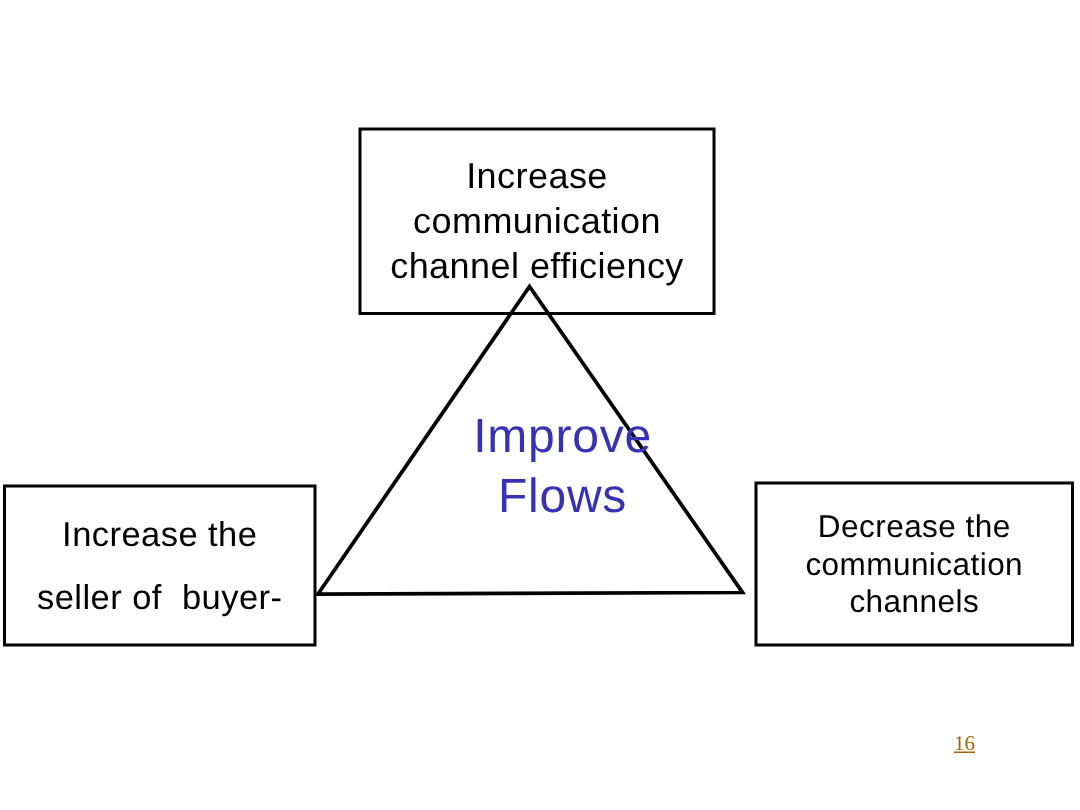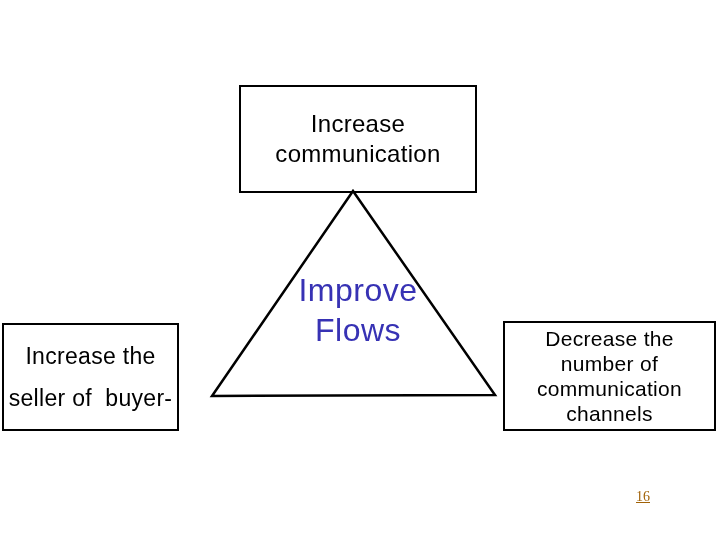--- a/index.html
+++ b/index.html
@@ -28,29 +28,29 @@
     text-align: center;
     letter-spacing: 0.3px;
   }
   .box .line {
     white-space: pre-wrap; 
   }
   .top-box {
     left: 239px;
     top: 85px;
     width: 238px;
-    height: 108px;
+    height: 125px;
     font-size: 24px;
     line-height: 30px;
     text-align: center;
   }
   .left-box {
     left: 2px;
     top: 323px;
-    width: 177px;
+    width: 209px;
     height: 108px;
     font-size: 23px;
     line-height: 30px;
     gap: 12px;
   }
   .right-box {
     left: 503px;
     top: 321px;
     width: 213px;
     height: 110px;
@@ -60,21 +60,21 @@
   }
   .triangle-svg {
     position: absolute;
     left: 200px;
     top: 185px;
     width: 310px;
     height: 220px;
   }
   .triangle-text {
     position: absolute;
-    left: 243px;
+    left: 260px;
     top: 270px;
     width: 230px;
     text-align: center;
     color: #3732b4;
     font-size: 32px;
     line-height: 40px;
     letter-spacing: 0.5px;
   }
   .page-number {
     position: absolute;
@@ -89,30 +89,30 @@
   }
 </style>
 </head>
 <body>
 
 <div class="slide">
 
   <div class="box top-box">
     <div class="line">Increase</div>
     <div class="line">communication</div>
+    <div class="line">channel efficiency</div>
   </div>
 
   <div class="box left-box">
     <div class="line">Increase the</div>
     <div class="line">seller of  buyer-</div>
   </div>
 
   <div class="box right-box">
     <div class="line">Decrease the</div>
-    <div class="line">number of</div>
     <div class="line">communication</div>
     <div class="line">channels</div>
   </div>
 
   <svg class="triangle-svg" viewBox="0 0 310 220" xmlns="http://www.w3.org/2000/svg" aria-hidden="true">
     <polygon points="153,6 12,211 295,210" fill="none" stroke-width="2.5" stroke="#000000"></polygon>
   </svg>
 
   <div class="triangle-text">
     <div class="line">Improve</div>

